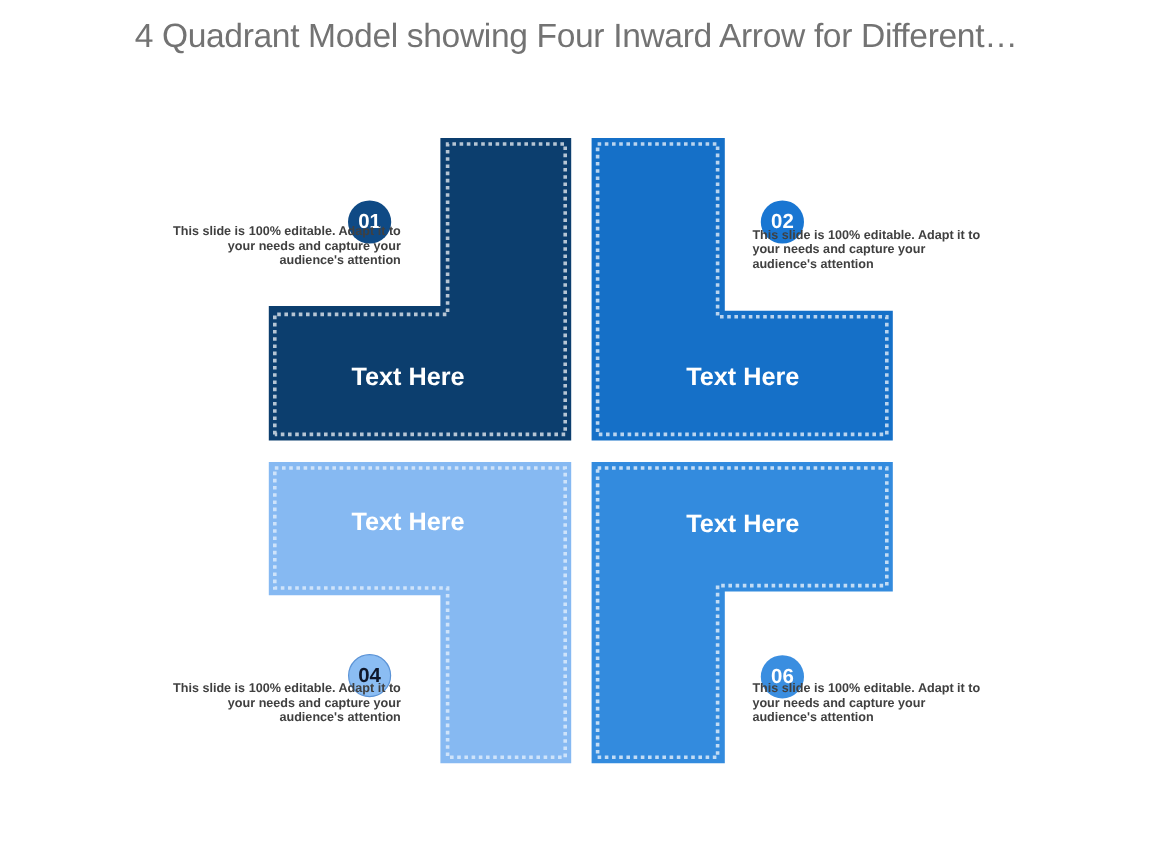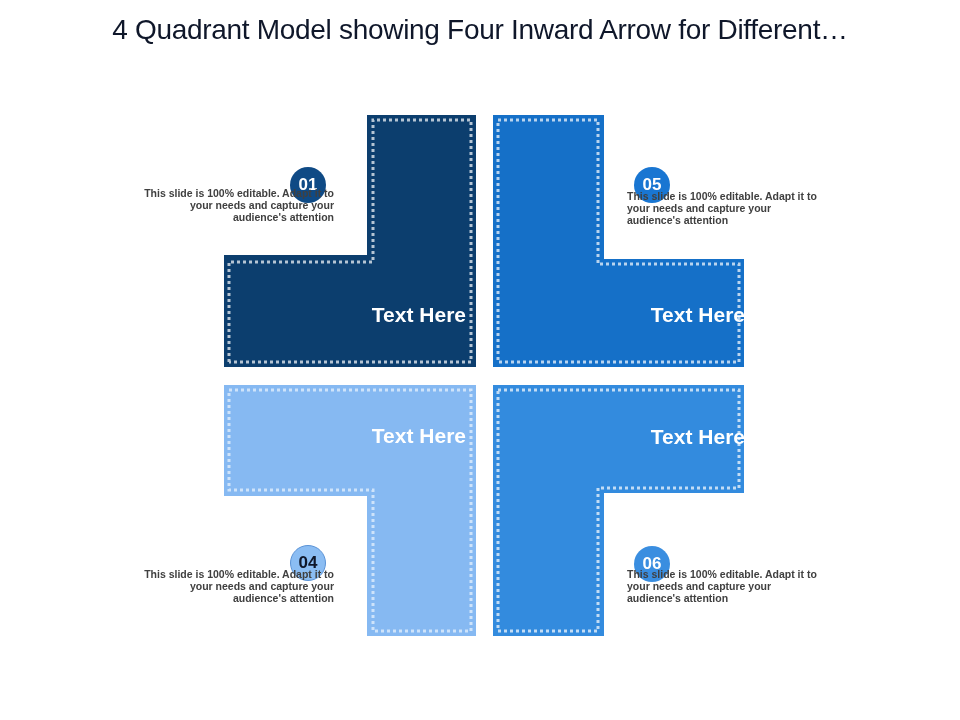--- a/index.html
+++ b/index.html
@@ -1,29 +1,29 @@
 <!DOCTYPE html>
 <html><head>
   <meta charset="utf-8">
   <style>
     * { margin: 0; padding: 0; box-sizing: border-box; }
     html, body { width: 960px; height: 720px; background: #ffffff; overflow: hidden; }
     body { position: relative; font-family: "Liberation Sans", sans-serif; }
 
     .title {
       position: absolute; left: 0; top: 14px; width: 960px;
-      text-align: center; font-size: 28px; color: #0f172a;
+      text-align: center; font-size: 28px; color: #737373;
       font-family: "Liberation Sans", sans-serif; letter-spacing: -0.3px;
       white-space: nowrap;
     }
 
     .shapes { position: absolute; left: 0; top: 0; width: 960px; height: 720px; }
 
     .label {
-      position: absolute; width: 252px; text-align: right;
+      position: absolute; width: 252px; text-align: center;
       color: #ffffff; font-weight: bold; font-size: 21px;
       font-family: "Liberation Sans", sans-serif;
     }
 
     .badge {
       position: absolute; width: 36px; height: 36px; border-radius: 50%;
       color: #ffffff; font-weight: bold; font-size: 17px;
       display: flex; align-items: center; justify-content: center;
       font-family: "Liberation Sans", sans-serif;
       margin-top: 28px;
@@ -64,20 +64,20 @@
     <polyline points="498,390 739,390 739,488 598,488 598,631 498,631 498,390" fill="none" stroke="#ffffff" stroke-opacity="0.7" stroke-width="3" stroke-dasharray="3,3"></polyline>
   </g>
 </svg>
 
 <div class="label" style="left:214px; top:303px;">Text Here</div>
 <div class="label" style="left:493px; top:303px;">Text Here</div>
 <div class="label" style="left:493px; top:425px;">Text Here</div>
 <div class="label" style="left:214px; top:424px;">Text Here</div>
 
 <div class="badge" style="left:290px; top:139px; background:#0F4A85;">01</div>
-<div class="badge" style="left:634px; top:139px; background:#1976D2;">05</div>
+<div class="badge" style="left:634px; top:139px; background:#1976D2;">02</div>
 <div class="badge" style="left:634px; top:518px; background:#3A8EE0;">06</div>
 <div class="badge b4" style="left:290px; top:517px; background:#8BBDF3;">04</div>
 
 <div class="desc right-align" style="left:134px; top:187px;">This slide is 100% editable. Adapt it to your needs and capture your audience's attention</div>
 <div class="desc left-align" style="left:627px; top:190px;">This slide is 100% editable. Adapt it to your needs and capture your audience's attention</div>
 <div class="desc left-align" style="left:627px; top:568px;">This slide is 100% editable. Adapt it to your needs and capture your audience's attention</div>
 <div class="desc right-align" style="left:134px; top:568px;">This slide is 100% editable. Adapt it to your needs and capture your audience's attention</div>
 
 </body></html>

